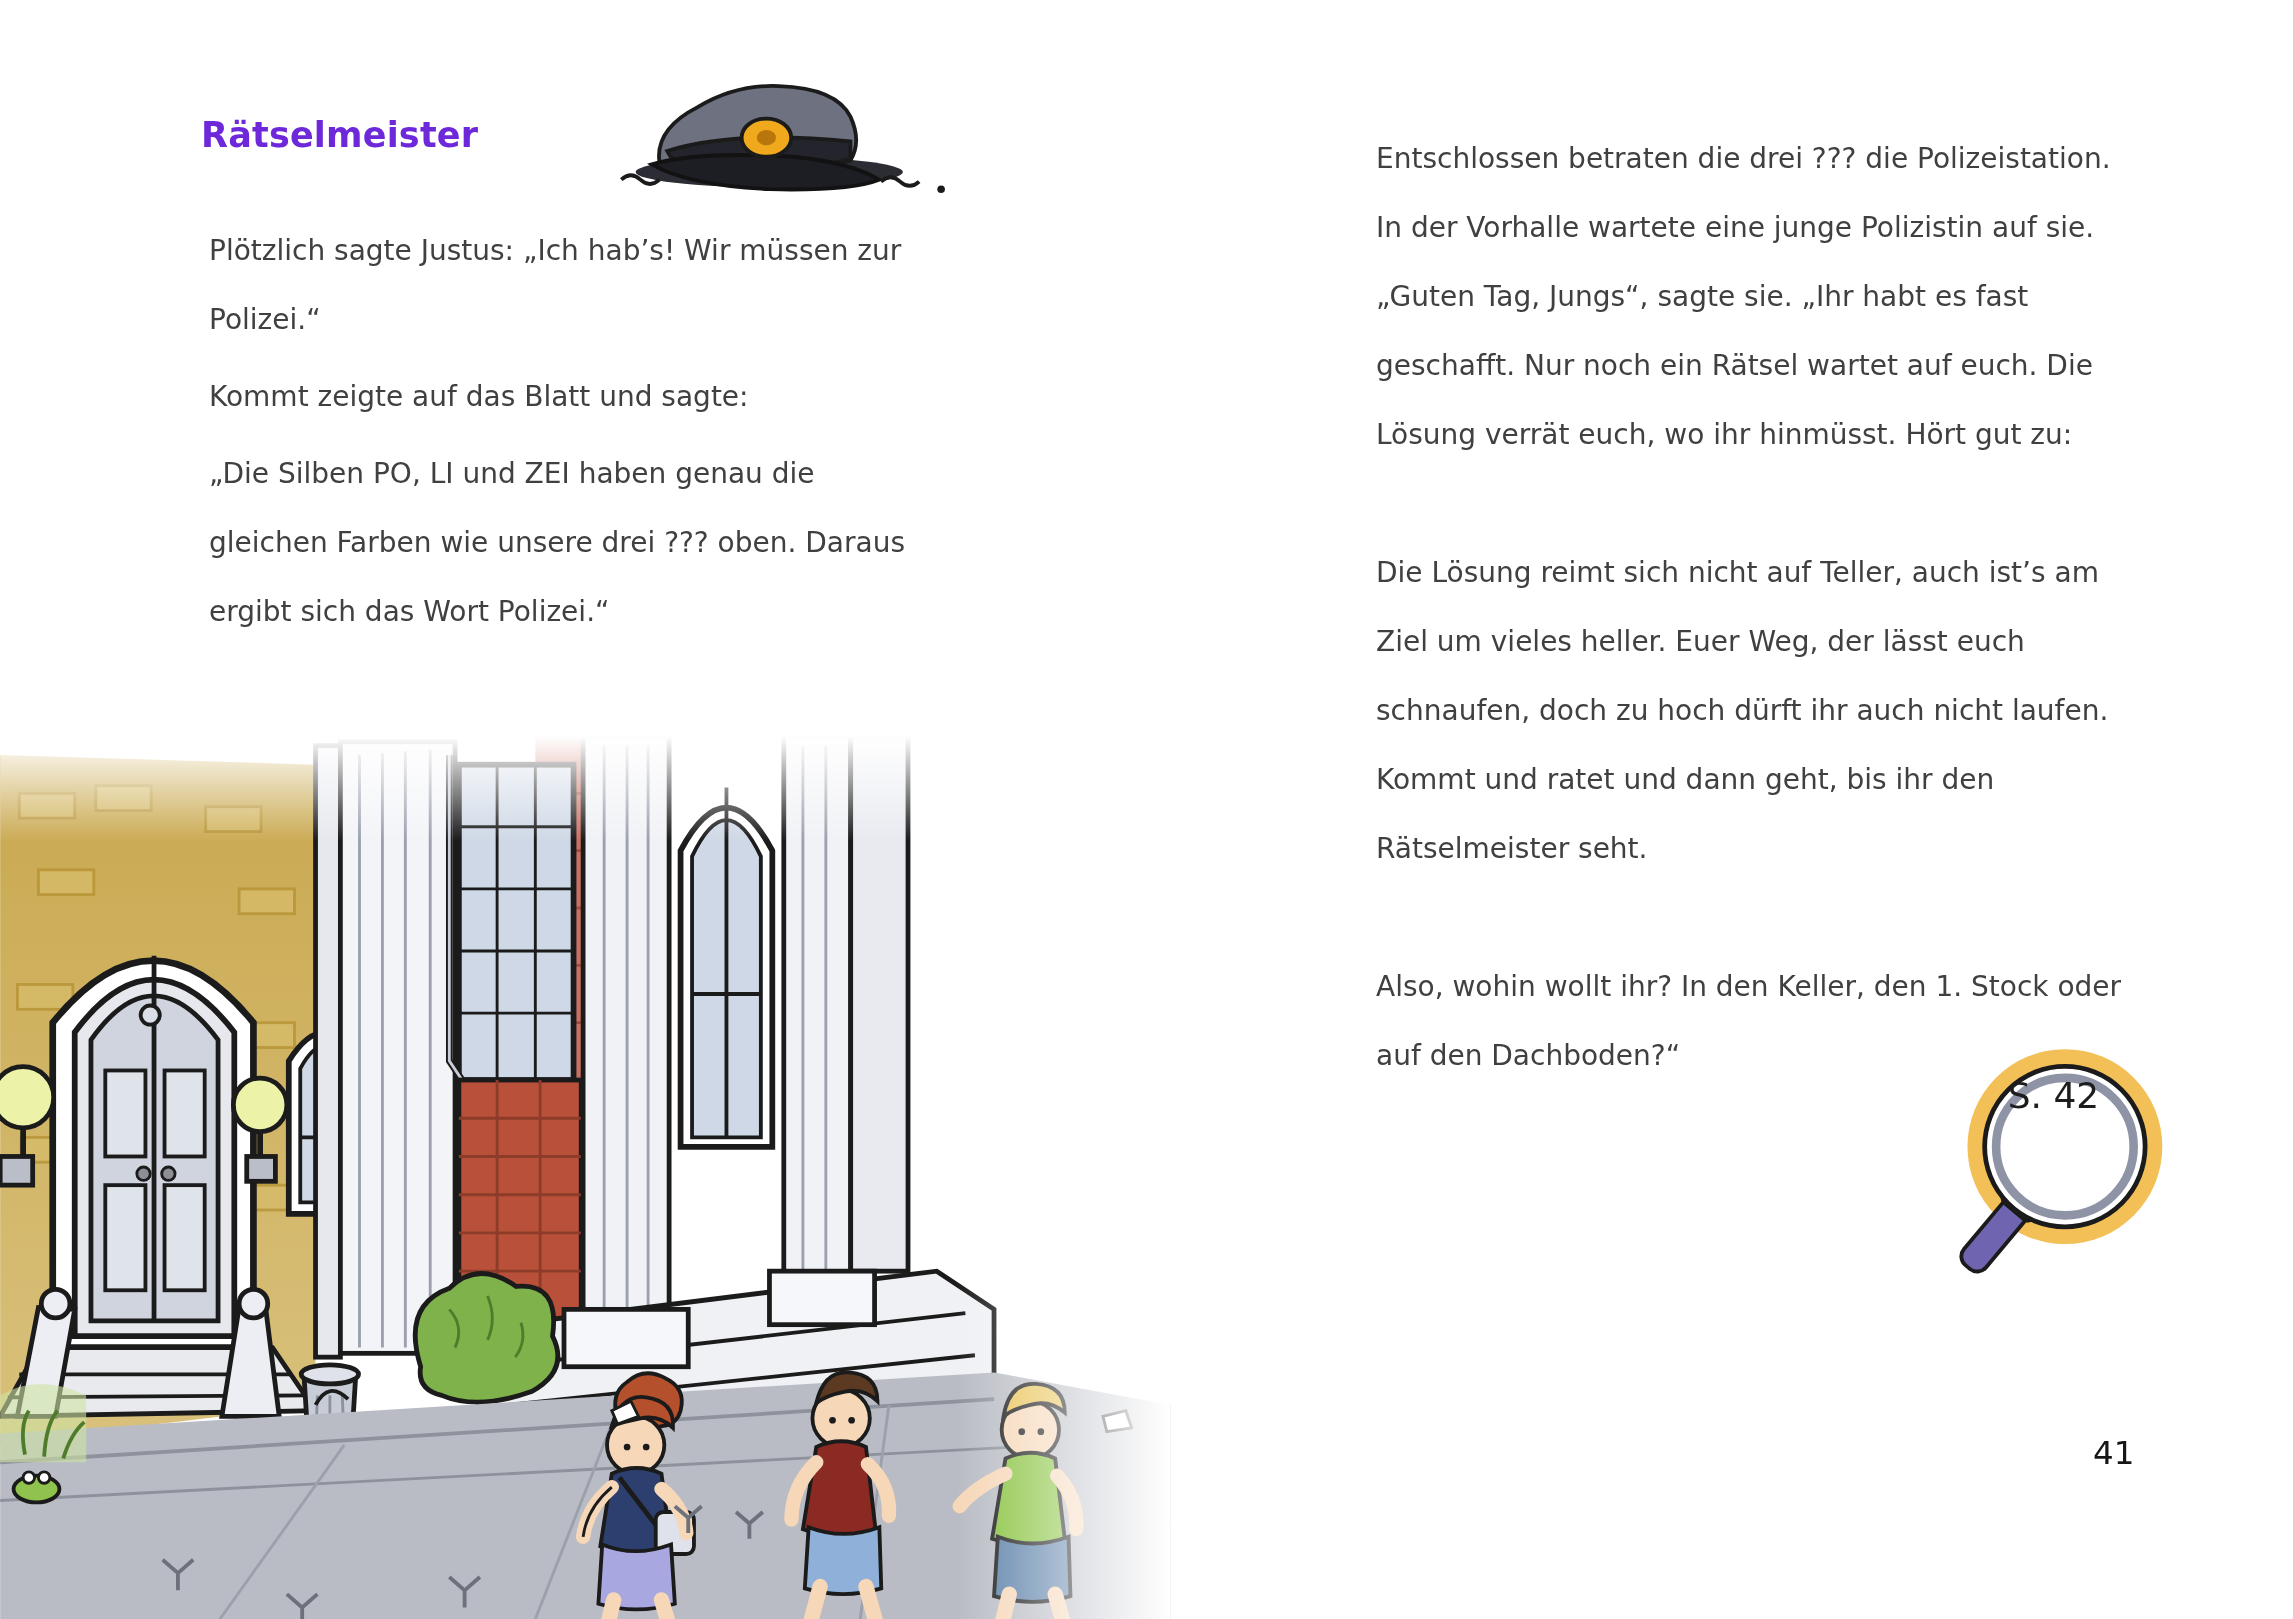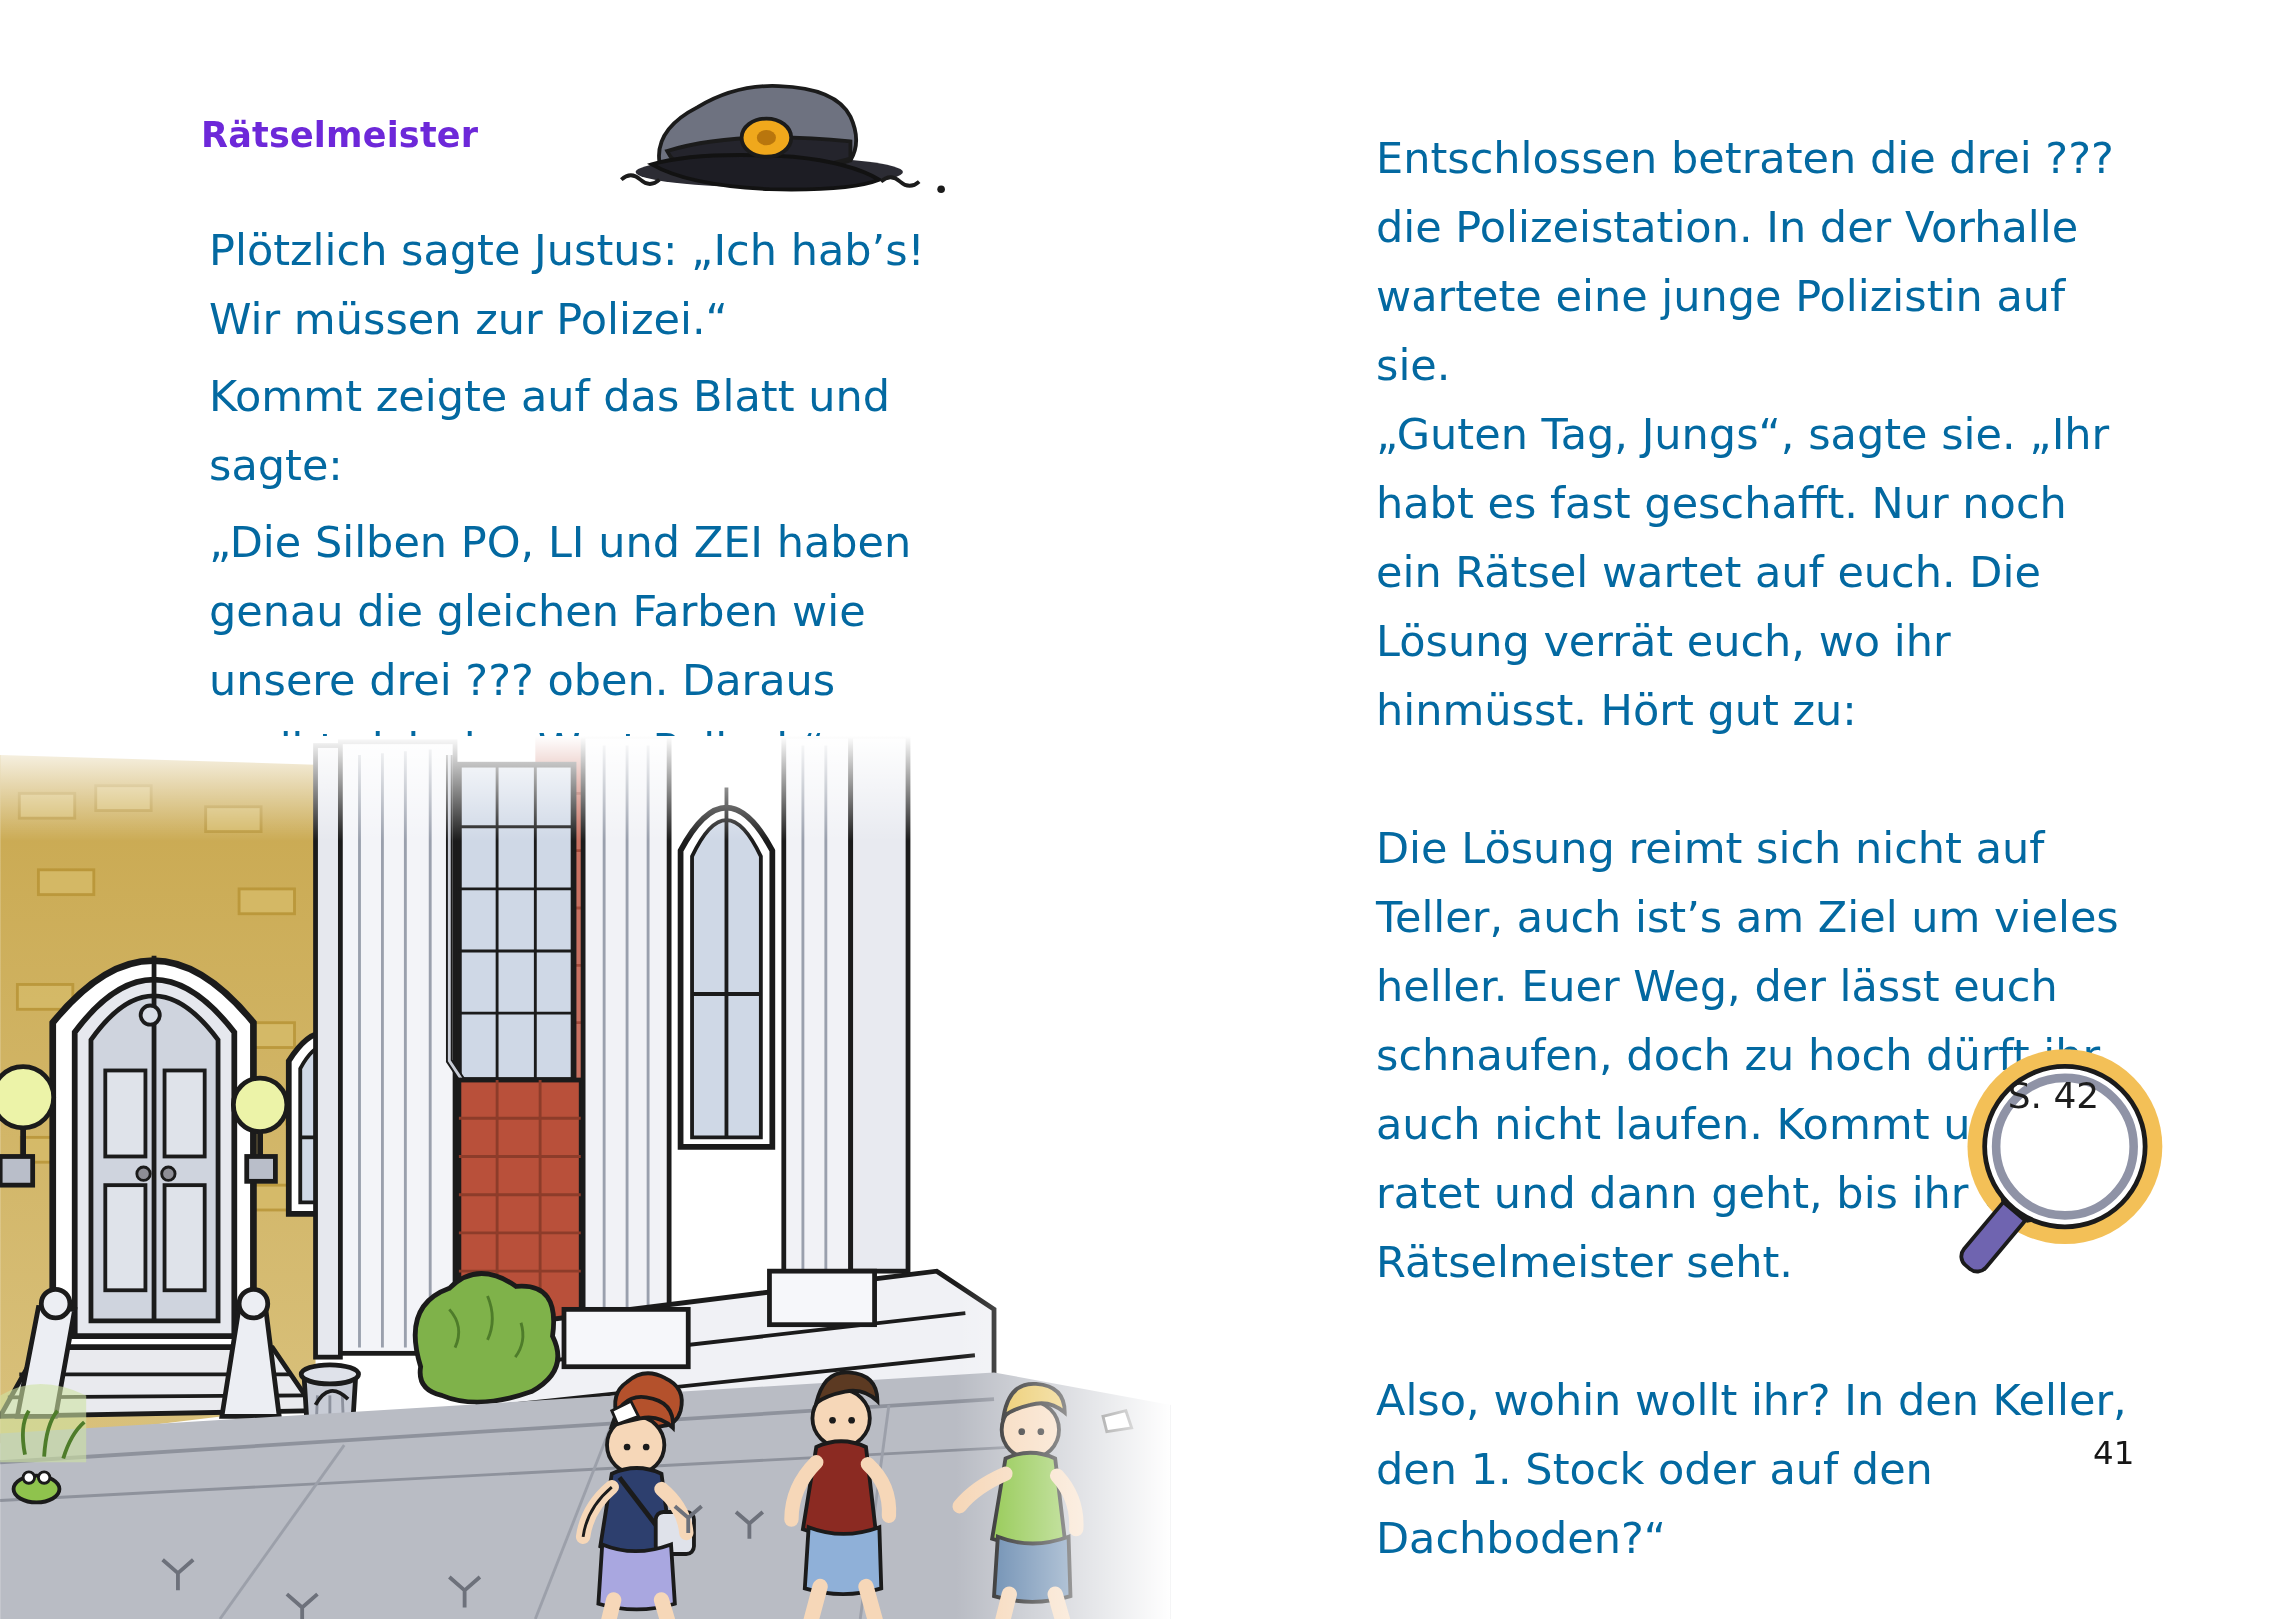--- a/index.html
+++ b/index.html
@@ -30,23 +30,23 @@
     width: 746px;
   }
   .heading {
     font-weight: 700;
     font-size: 35px;
     letter-spacing: 0.2px;
     color: #6d28d9;
     margin: 0 0 61px 0;
   }
   .body-text {
-    font-size: 43px;
+    font-size: 28px;
     line-height: 69px;
-    color: #0369a1;
+    color: #404040;
   }
   .body-text p { margin: 8px; }
 
   
   .cap {
     position: absolute;
     left: 564px;
     top: 38px;
     width: 401px;
     height: 163px;

